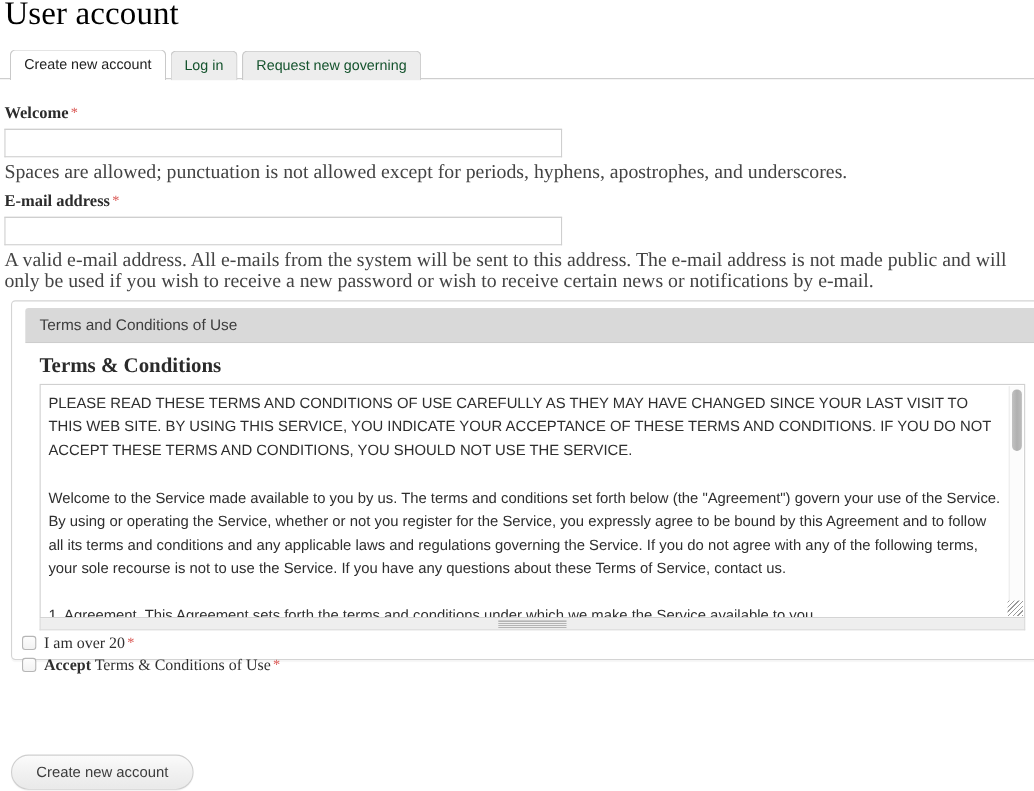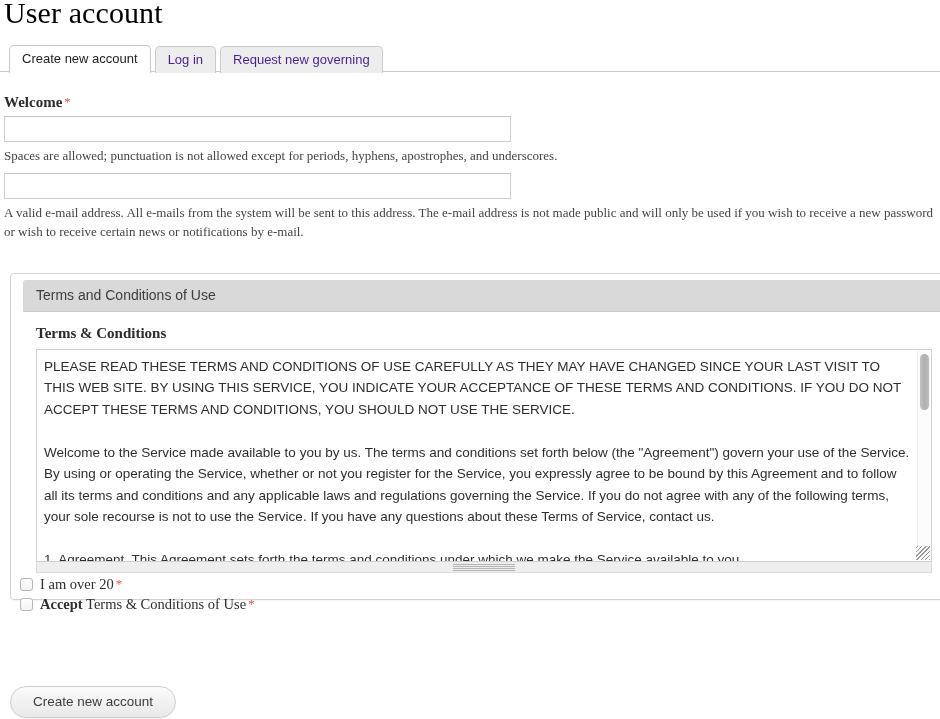--- a/index.html
+++ b/index.html
@@ -47,21 +47,21 @@
     display: flex;
     align-items: flex-end;
     height: 28px;
   }
   .tabs li { margin: 0; padding: 0; }
   .tab {
     display: block;
     font-family: "Liberation Sans", "DejaVu Sans", sans-serif;
     font-size: 13px;
     line-height: 13px;
-    color: #4c1d95;
+    color: #14532d;
     text-decoration: none;
     padding: 6px 12px 7px 12px;
     border: 1px solid #c9c9c9;
     border-bottom: none;
     border-radius: 5px 5px 0 0;
     background: #ededed;
     position: relative;
     top: 1px;
     margin-right: 4px;
     height: 27px;
@@ -101,21 +101,21 @@
     background: #ffffff;
     font-family: "Liberation Serif", "DejaVu Serif", serif;
     font-size: 14px;
     color: #333;
     padding: 2px 5px;
     outline: none;
     border-radius: 0;
   }
   .description {
     font-family: "Liberation Serif", "DejaVu Serif", serif;
-    font-size: 13px;
+    font-size: 18px;
     line-height: 19px;
     color: #444444;
     margin: 4px 0 0 0;
     max-width: 934px;
   }
 
   
   .fieldset {
     position: absolute;
     left: 8px;
@@ -134,21 +134,21 @@
     font-size: 14px;
     color: #3d3d3d;
     padding: 7px 0 8px 13px;
     line-height: 16px;
   }
   .fieldset-body { padding: 10px 13px 16px 13px; }
 
   .tc-title {
     font-family: "Liberation Serif", "DejaVu Serif", serif;
     font-weight: bold;
-    font-size: 15px;
+    font-size: 19px;
     line-height: 18px;
     color: #2b2b2b;
     margin: 2px 0 7px 0;
   }
 
   
   .textarea-wrap {
     position: relative;
     border: 1px solid #d0d0d0;
     background: #ffffff;
@@ -283,20 +283,21 @@
     </ul>
   </nav>
 
   <div class="form-item" style="top:93px;">
     <label class="field-label"><span>Welcome</span><span class="req">*</span></label>
     <input class="text-input" type="text" value="" style="">
     <p class="description">Spaces are allowed; punctuation is not allowed except for periods, hyphens, apostrophes, and underscores.</p>
   </div>
 
   <div class="form-item" style="top:173px;">
+    <label class="field-label"><span>E-mail address</span><span class="req">*</span></label>
     <input class="text-input" type="text" value="" style="">
     <p class="description">A valid e-mail address. All e-mails from the system will be sent to this address. The e-mail address is not made public and will only be used if you wish to receive a new password or wish to receive certain news or notifications by e-mail.</p>
   </div>
 
   <fieldset class="fieldset">
     <div class="fieldset-legend">Terms and Conditions of Use</div>
     <div class="fieldset-body">
       <div class="tc-title">Terms &amp; Conditions</div>
       <div class="textarea-wrap">
         <textarea class="textarea" style="">PLEASE READ THESE TERMS AND CONDITIONS OF USE CAREFULLY AS THEY MAY HAVE CHANGED SINCE YOUR LAST VISIT TO THIS WEB SITE. BY USING THIS SERVICE, YOU INDICATE YOUR ACCEPTANCE OF THESE TERMS AND CONDITIONS. IF YOU DO NOT ACCEPT THESE TERMS AND CONDITIONS, YOU SHOULD NOT USE THE SERVICE.

